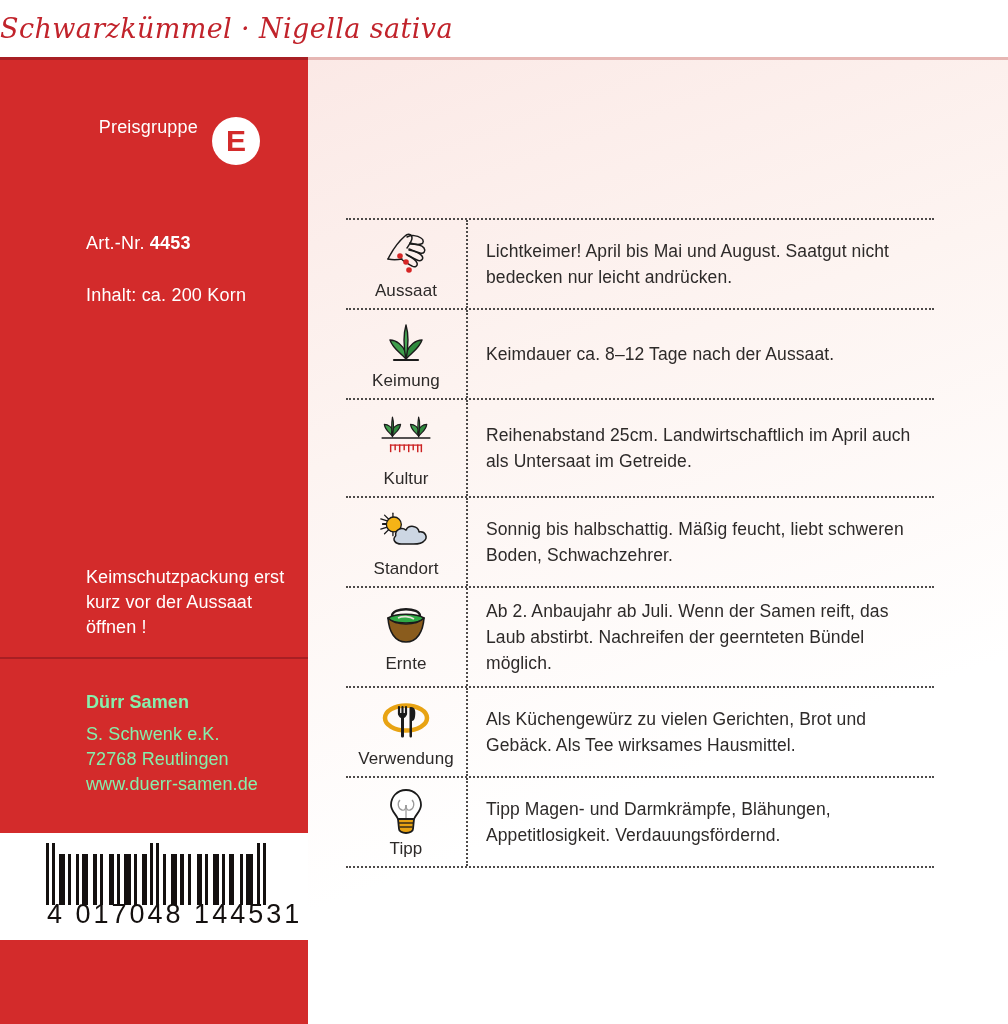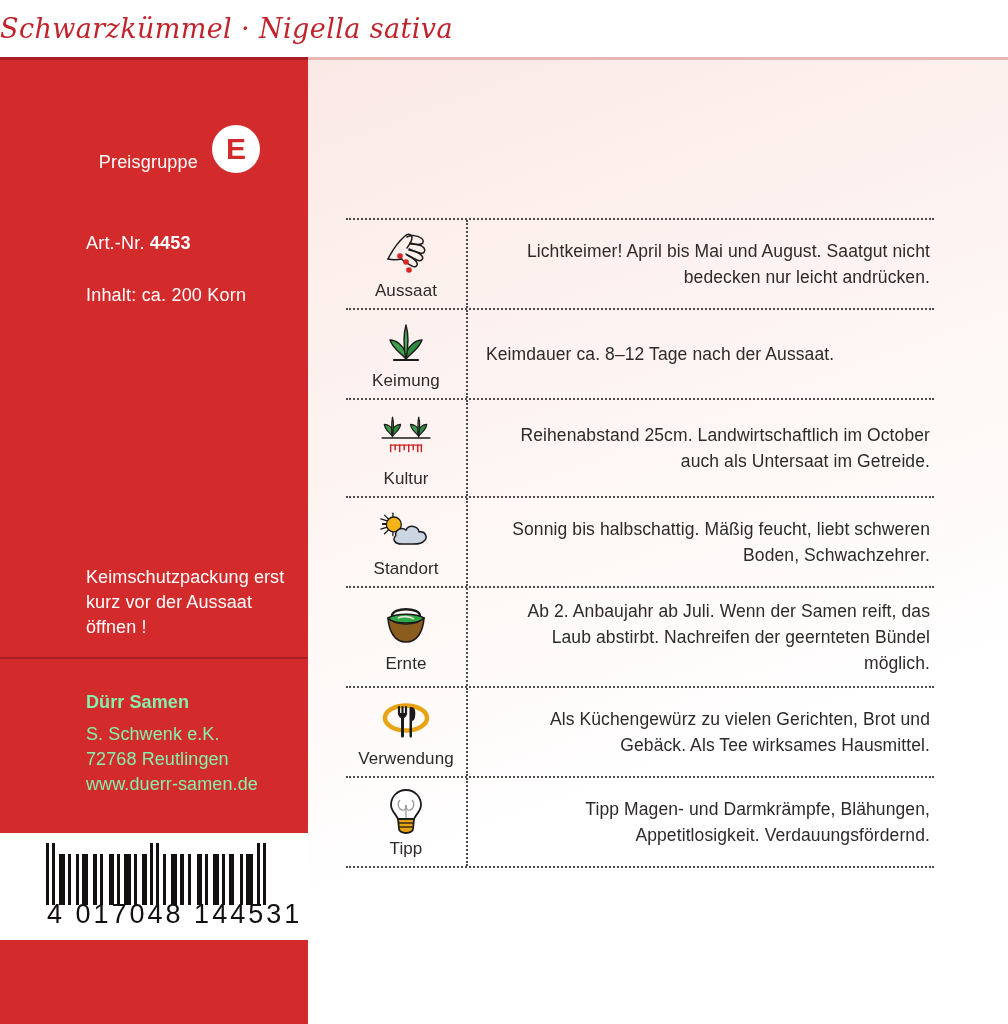--- a/index.html
+++ b/index.html
@@ -60,21 +60,21 @@
     height: 3px;
     background: #a81f23;
   }
   .price-row {
     position: absolute;
     left: 0;
     top: 60px;
     width: 308px;
     height: 56px;
     display: flex;
-    align-items: flex-end;
+    align-items: flex-start;
     justify-content: flex-end;
     padding-right: 48px;
     box-sizing: border-box;
   }
   .price-label {
     font-size: 18px;
     color: #ffffff;
     margin-right: 14px;
     letter-spacing: 0.2px;
   }
@@ -256,21 +256,20 @@
     margin-top: 3px;
     letter-spacing: 0.1px;
     line-height: 20px;
   }
   .care-text-cell {
     flex: 1 1 auto;
     display: flex;
     align-items: center;
     padding: 10px 4px 10px 18px;
     box-sizing: border-box;
-    text-align: right;
   }
   .care-text {
     font-size: 17.5px;
     line-height: 26px;
     color: #2d2a29;
     letter-spacing: 0.1px;
   }
 </style>
 </head>
 <body>
@@ -442,21 +441,21 @@
                 <path d="M34 37 L34 44"></path>
                 <path d="M39 37 L39 42"></path>
                 <path d="M44 37 L44 44"></path>
                 <path d="M48 37 L48 44"></path>
               </g>
             </svg>
           </div>
           <div class="icon-caption">Kultur</div>
         </div>
         <div class="care-text-cell">
-          <div class="care-text">Reihenabstand 25cm. Landwirtschaftlich im October auch als Untersaat im Getreide.</div>
+          <div class="care-text">Reihenabstand 25cm. Landwirtschaftlich im April auch als Untersaat im Getreide.</div>
         </div>
       </div>
 
       <div class="care-row">
         <div class="care-icon-cell">
           <div class="icon-box">
             <svg width="60" height="48" viewBox="0 0 60 48">
               <g stroke="#1b1b1b" stroke-width="1.4" stroke-linecap="round">
                 <path d="M16 5 L16 11"></path>
                 <path d="M5 16 L11 16"></path>

